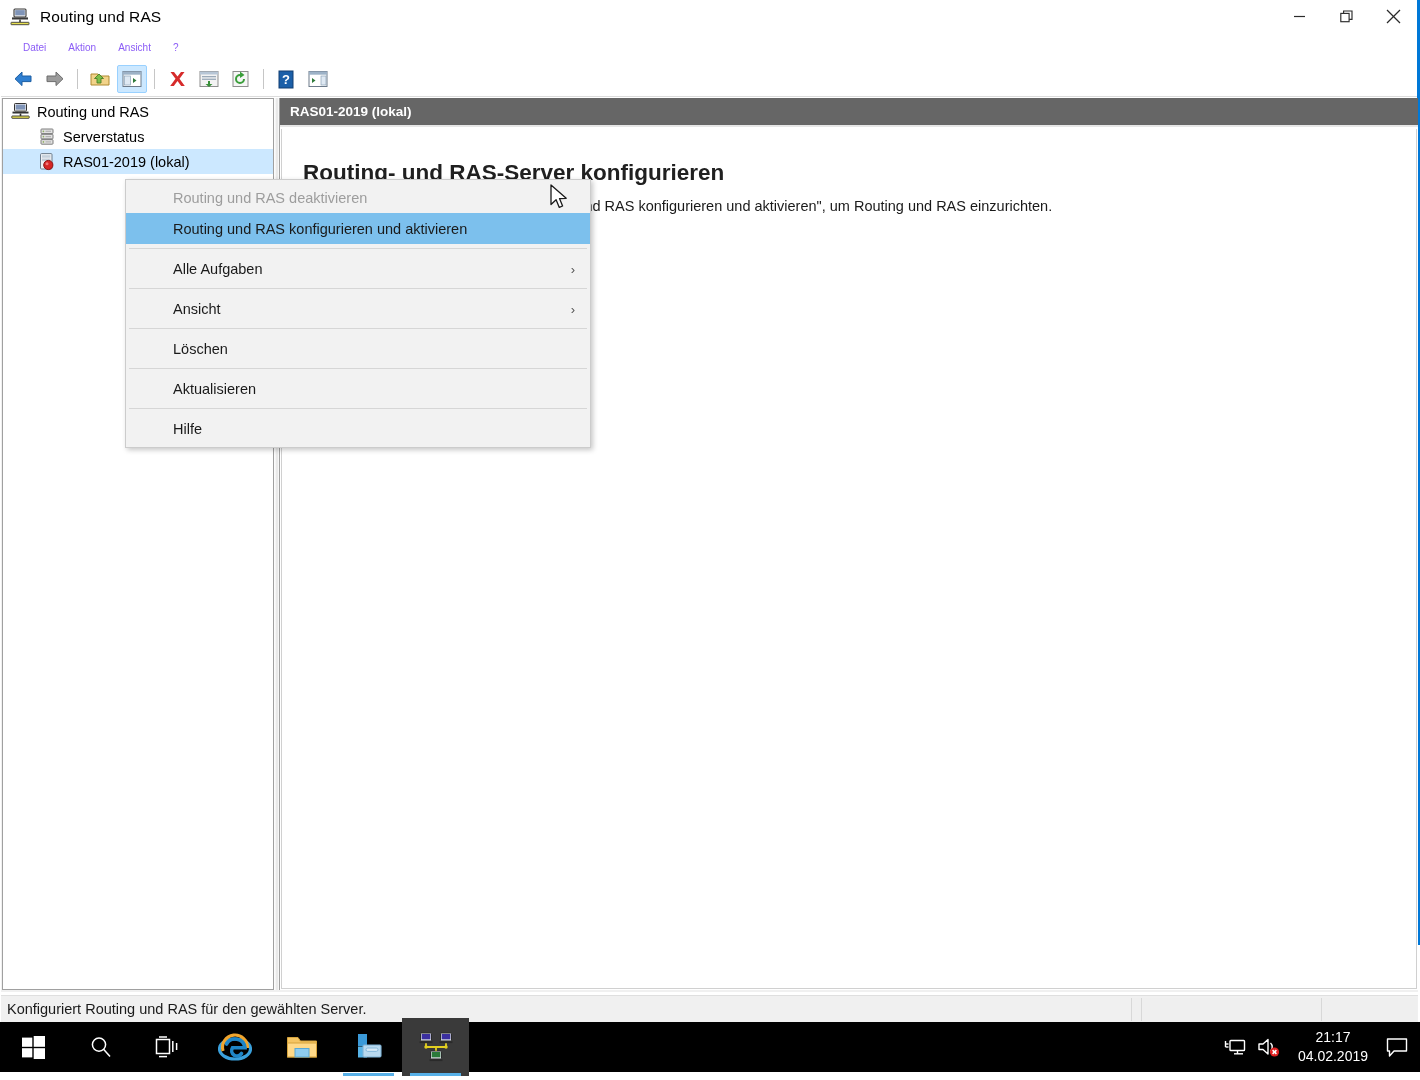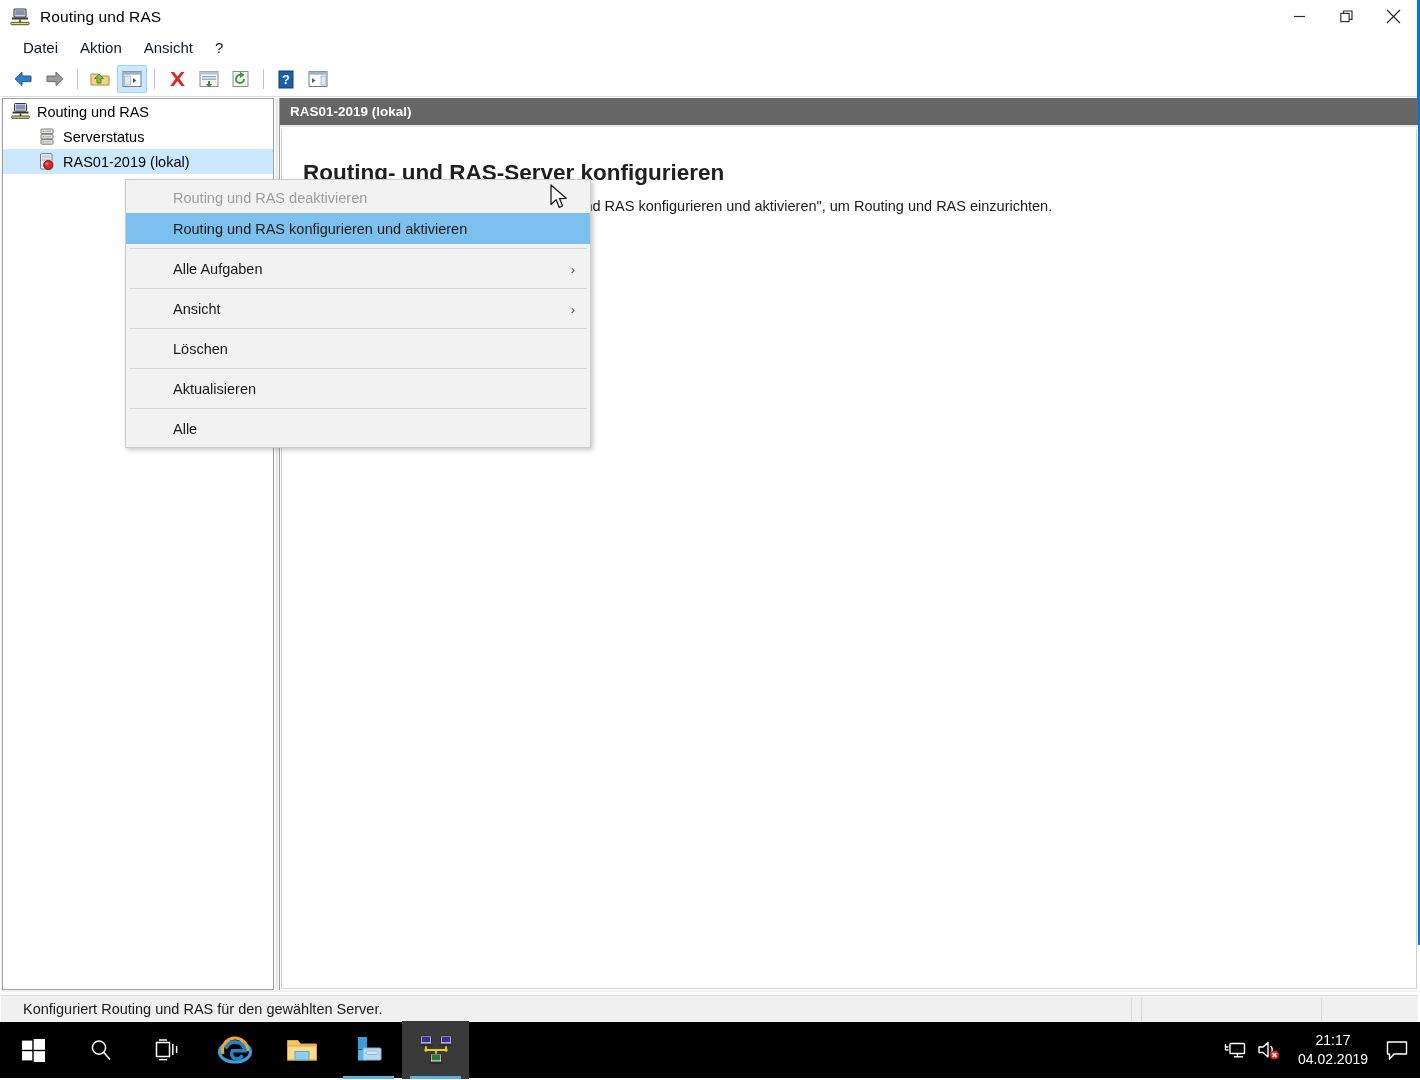--- a/index.html
+++ b/index.html
@@ -44,21 +44,21 @@
   .win-btn svg { display: block; }
 
   
   #menu-bar {
     height: 29px;
     background: #ffffff;
     display: flex; align-items: center;
     padding-left: 11px;
   }
   .menu-item {
-    font-size: 15px; color: #0f172a;
+    font-size: 10px; color: #8b5cf6;
     padding: 3px 11px;
     cursor: default;
   }
 
   
   #toolbar {
     height: 35px;
     background: #ffffff;
     display: flex; align-items: center;
     padding-left: 6px;
@@ -162,21 +162,21 @@
   #status-bar {
     position: absolute;
     left: 0; top: 995px;
     width: 1417px; height: 27px;
     background: #f0f0f0;
     display: flex; align-items: center;
     border-top: 1px solid #dfdfdf;
   }
   #status-text {
     font-size: 14.5px; color: #1a1a1a;
-    margin-left: 22px;
+    margin-left: 6px;
   }
   .status-pane {
     position: absolute; top: 2px; height: 23px;
     background: #efefef;
     border-left: 1px solid #d8d8d8;
   }
 
   
   #context-menu {
     position: absolute;
@@ -213,21 +213,21 @@
     position: absolute;
     left: 549px; top: 184px;
     z-index: 120;
     pointer-events: none;
   }
 
   
   #taskbar {
     position: absolute;
     left: 0; top: 1022px;
-    width: 1420px; height: 56px;
+    width: 1420px; height: 50px;
     background: #000000;
     display: flex; align-items: center;
   }
   .tb-item {
     width: 67px; height: 58px;
     display: flex; align-items: center; justify-content: center;
     position: relative; cursor: default;
   }
   .tb-item.active { background: #3a3a3a; }
   .tb-item .underline {
@@ -467,21 +467,21 @@
 
     <div class="ctx-sep"></div>
 
     <div class="ctx-item">
       <span>Aktualisieren</span>
     </div>
 
     <div class="ctx-sep"></div>
 
     <div class="ctx-item">
-      <span>Alle</span>
+      <span>Hilfe</span>
     </div>
 
   </div>
 
   <div id="mouse-cursor">
     <svg width="20" height="28" viewBox="0 0 20 28">
       <path d="M1,1 L1,20.5 L6.1,15.8 L9.3,23.4 L12.6,22 L9.5,14.6 L16.2,14.3 Z" fill="#ffffff" stroke="#1a1a1a" stroke-width="1.3" stroke-linejoin="round"></path>
     </svg>
   </div>
 

